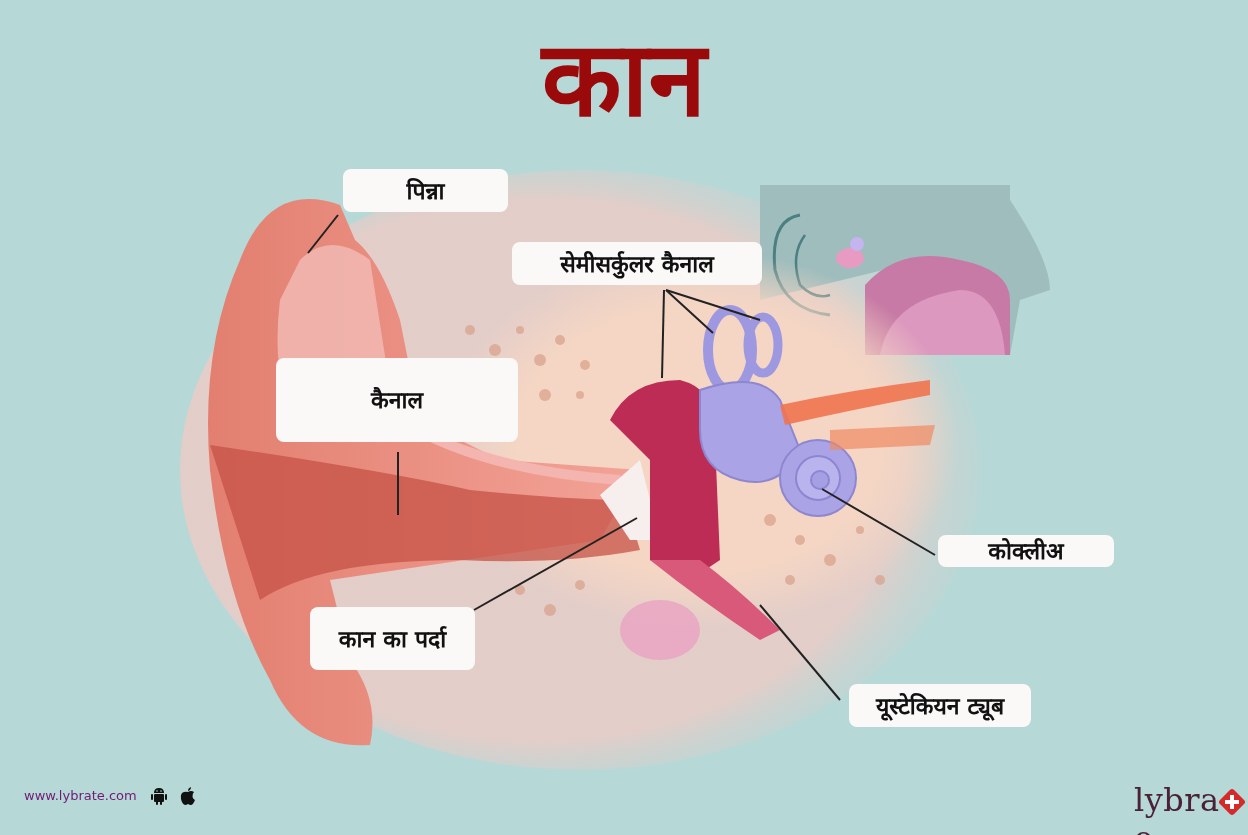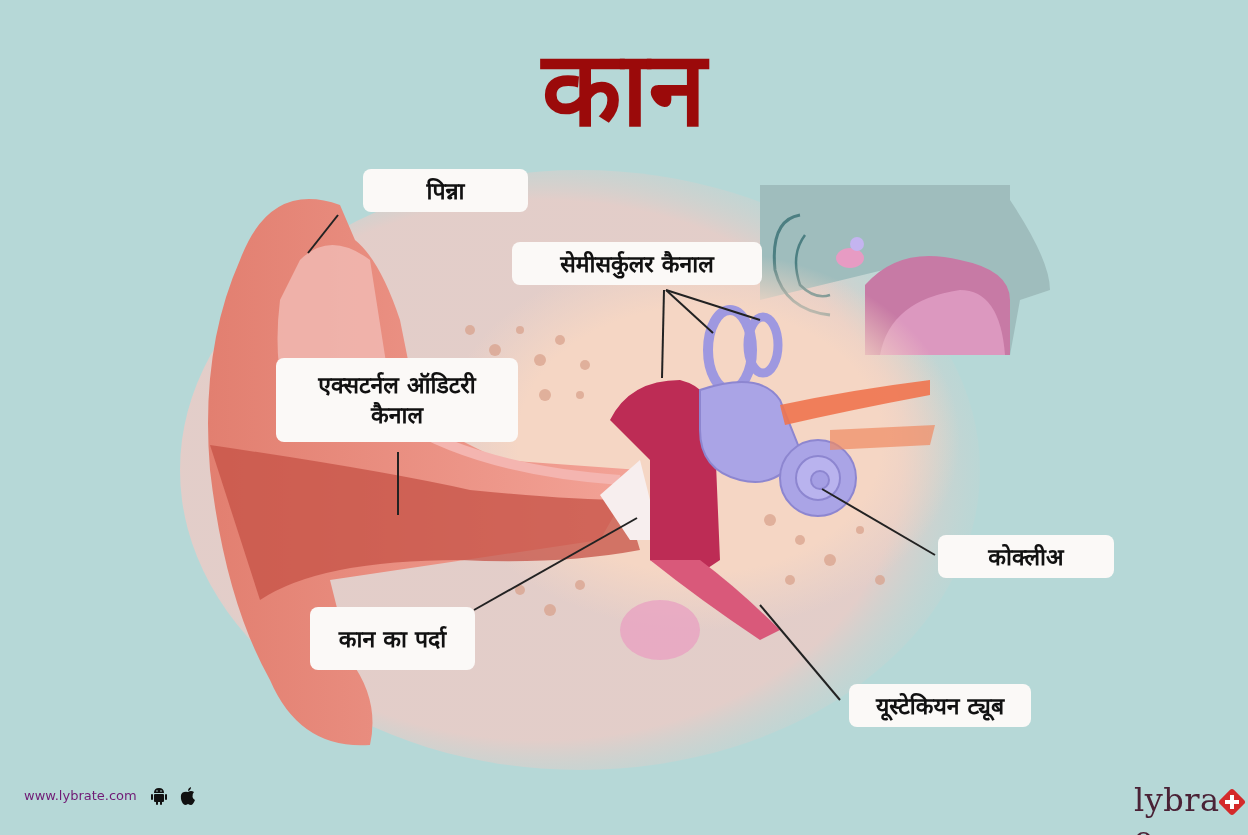--- a/index.html
+++ b/index.html
@@ -1,19 +1,19 @@
 <!DOCTYPE html>
 <html><head>
 <meta charset="utf-8">
 <style>
   html, body { margin:0; padding:0; }
   body { width:1248px; height:835px; background:#b6d8d7; position:relative; overflow:hidden;
          font-family:"DejaVu Sans", sans-serif; }
   .title { position:absolute; left:0; width:1248px; top:14px; text-align:center;
-           font-size:104px; font-weight:bold; line-height:130px;margin-top:10px; }
+           font-size:104px; font-weight:bold; line-height:130px; }
   .art { position:absolute; left:0; top:0; width:1248px; height:835px; }
   .label { position:absolute; background:#fbf9f7; border-radius:8px; text-align:center;
            font-weight:bold; color:#111; font-size:23px; line-height:30px;
            display:flex; align-items:center; justify-content:center; box-sizing:border-box; }
   .footer-url { position:absolute; left:24px; top:788px; font-size:13px; color:#701a75; }
   .os-icon { position:absolute; top:786px; }
   .brand { position:absolute; left:1134px; top:781px; font-family:"DejaVu Serif", serif;
            font-size:32px; color:#4a2236; letter-spacing:0.5px; }
   .brand .plus { display:inline-block; width:20px; height:20px; background:#d42a2a;
            transform:rotate(45deg); border-radius:3px; position:relative; margin:0 2px; vertical-align:-1px; }
@@ -106,27 +106,26 @@
     <line x1="398" y1="452" x2="398" y2="515"></line>
     <line x1="664" y1="290" x2="662" y2="378"></line>
     <line x1="666" y1="290" x2="713" y2="333"></line>
     <line x1="666" y1="290" x2="760" y2="320"></line>
     <line x1="822" y1="489" x2="935" y2="555"></line>
     <line x1="637" y1="518" x2="474" y2="610"></line>
     <line x1="760" y1="605" x2="840" y2="700"></line>
   </g>
 </svg>
 
-<div class="label" style="left:363px;top:169px;width:165px;height:43px;">पिन्ना</div>
+<div class="label" style="left:343px;top:169px;width:165px;height:43px;">पिन्ना</div>
 <div class="label" style="left:512px;top:242px;width:250px;height:43px;">सेमीसर्कुलर कैनाल</div>
 <div class="label" style="left:276px;top:358px;width:242px;height:84px;flex-direction:column;">
-  <span>एक्सटर्नल ऑडिटरी</span>
   <span>कैनाल</span>
 </div>
-<div class="label" style="left:938px;top:535px;width:176px;height:43px;">कोक्लीअ</div>
+<div class="label" style="left:938px;top:535px;width:176px;height:32px;">कोक्लीअ</div>
 <div class="label" style="left:310px;top:607px;width:165px;height:63px;">कान का पर्दा</div>
 <div class="label" style="left:849px;top:684px;width:182px;height:43px;">यूस्टेकियन ट्यूब</div>
 
 <div class="footer-url">www.lybrate.com</div>
 <svg class="os-icon" style="left:150px;" width="18" height="20" viewBox="0 0 18 20">
   <path d="M4 7 Q4 2 9 2 Q14 2 14 7 Z" fill="#111"></path>
   <rect x="4" y="8" width="10" height="8" rx="1" fill="#111"></rect>
   <rect x="1" y="8" width="2" height="6" rx="1" fill="#111"></rect>
   <rect x="15" y="8" width="2" height="6" rx="1" fill="#111"></rect>
   <rect x="6" y="15" width="2" height="4" rx="1" fill="#111"></rect>

